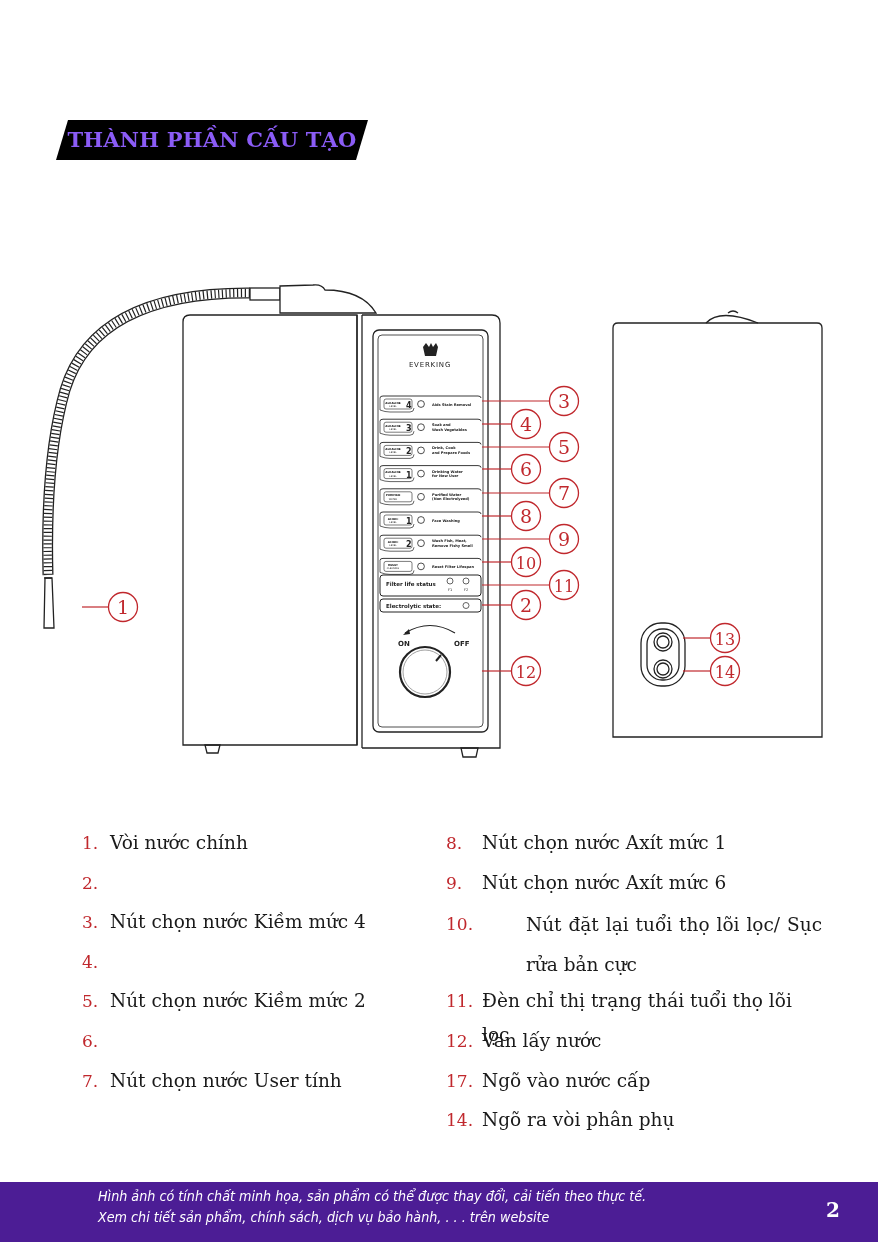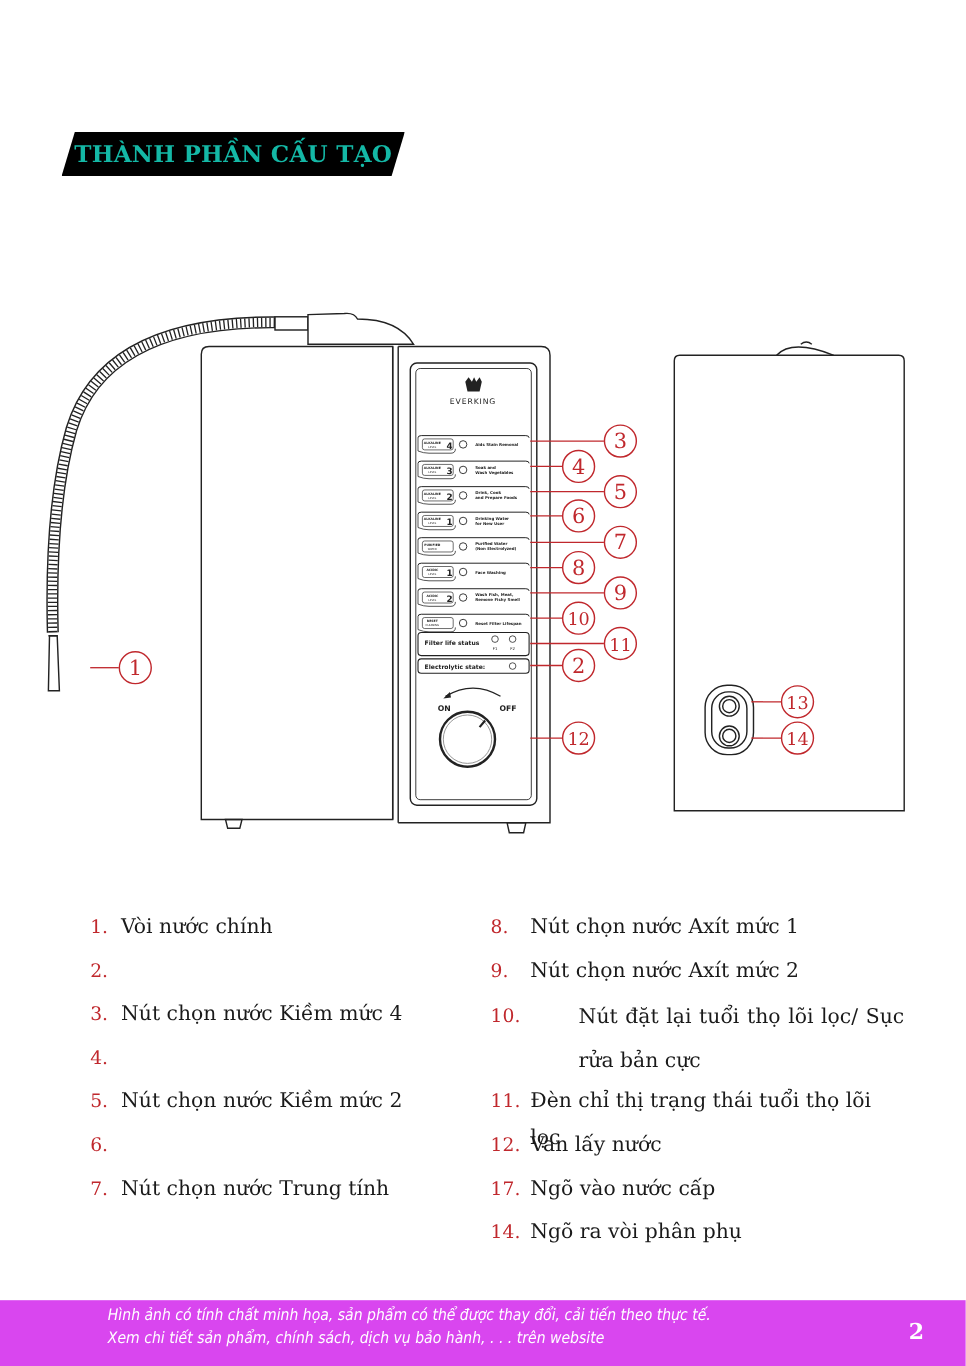--- a/index.html
+++ b/index.html
@@ -3,33 +3,33 @@
 <meta charset="utf-8">
 <style>
   html, body { margin: 0; padding: 0; background: #ffffff; }
   body { width: 878px; height: 1242px; position: relative; overflow: hidden; font-family: "DejaVu Serif", serif; }
   .title-banner {
     position: absolute; left: 56px; top: 120px; width: 312px; height: 40px;
     background: #000; clip-path: polygon(12px 0, 100% 0, calc(100% - 12px) 100%, 0 100%);
   }
   .title-text {
     position: absolute; left: 0; right: 0; top: 7px; text-align: center;
-    color: #14b8a6; font-family: "DejaVu Serif", serif; font-weight: bold; font-size: 21px; letter-spacing: 0.2px;
+    color: #8b5cf6; font-family: "DejaVu Serif", serif; font-weight: bold; font-size: 21px; letter-spacing: 0.2px;
   }
   svg.diagram { position: absolute; left: 0; top: 0; }
   .legend { position: absolute; top: 826px; font-family: "DejaVu Serif", serif; font-size: 18.5px; color: #1a1a1a; }
   .legend-left { left: 82px; width: 350px; }
   .legend-right { left: 446px; width: 376px; }
   .legend-item { display: flex; align-items: flex-start; height: 39.6px; line-height: 34px; }
   .legend-item .num { color: #c0282d; display: inline-block; min-width: 28px; font-size: 17px; }
   .legend-right .legend-item .num { min-width: 36px; }
   .legend-item.wrap { height: auto; }
   .legend-item.wrap .txt { line-height: 39.6px; text-align: justify; margin-left: 44px; }
   .footer {
-    position: absolute; left: 0; top: 1182px; width: 878px; height: 60px; background: #d946ef;
+    position: absolute; left: 0; top: 1182px; width: 878px; height: 60px; background: #4c1d95;
   }
   .footer-line { position: absolute; left: 98px; color: #fff; font-family: "DejaVu Sans", sans-serif; font-style: italic; font-size: 14.5px; transform: scaleX(0.88); transform-origin: left; white-space: nowrap; }
   .footer-l1 { top: 6px; }
   .footer-l2 { top: 27px; }
   .page-num { position: absolute; right: 38px; top: 16px; color: #fff; font-family: "DejaVu Serif", serif; font-weight: bold; font-size: 20px; }
   .lbl { font-family: "DejaVu Sans", sans-serif; }
 </style>
 </head>
 <body>
 
@@ -278,32 +278,32 @@
     </div>
   <div class="legend-item">
       <span class="num">5.</span>
       <span class="txt">Nút chọn nước Kiềm mức 2</span>
     </div>
   <div class="legend-item">
       <span class="num">6.</span>
     </div>
   <div class="legend-item">
       <span class="num">7.</span>
-      <span class="txt">Nút chọn nước Trung tính</span>
+      <span class="txt">Nút chọn nước User tính</span>
     </div>
 </div>
 
 <div class="legend legend-right">
   <div class="legend-item">
       <span class="num">8.</span>
       <span class="txt">Nút chọn nước Axít mức 1</span>
     </div>
   <div class="legend-item">
       <span class="num">9.</span>
-      <span class="txt">Nút chọn nước Axít mức 2</span>
+      <span class="txt">Nút chọn nước Axít mức 6</span>
     </div>
   <div class="legend-item wrap">
       <span class="num" style="line-height:39.6px">10.</span>
       <span class="txt">Nút đặt lại tuổi thọ lõi lọc/ Sục rửa bản cực</span>
     </div>
   <div class="legend-item">
       <span class="num">11.</span>
       <span class="txt">Đèn chỉ thị trạng thái tuổi thọ lõi lọc</span>
     </div>
   <div class="legend-item">

